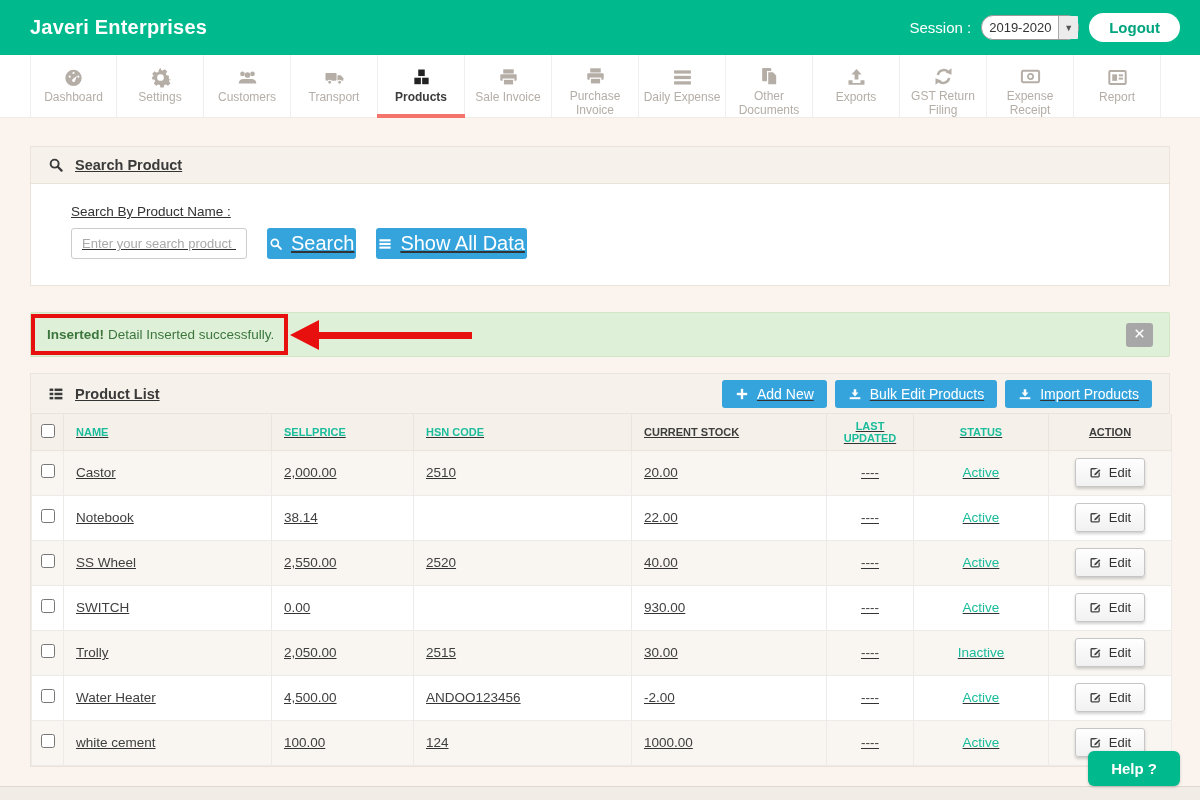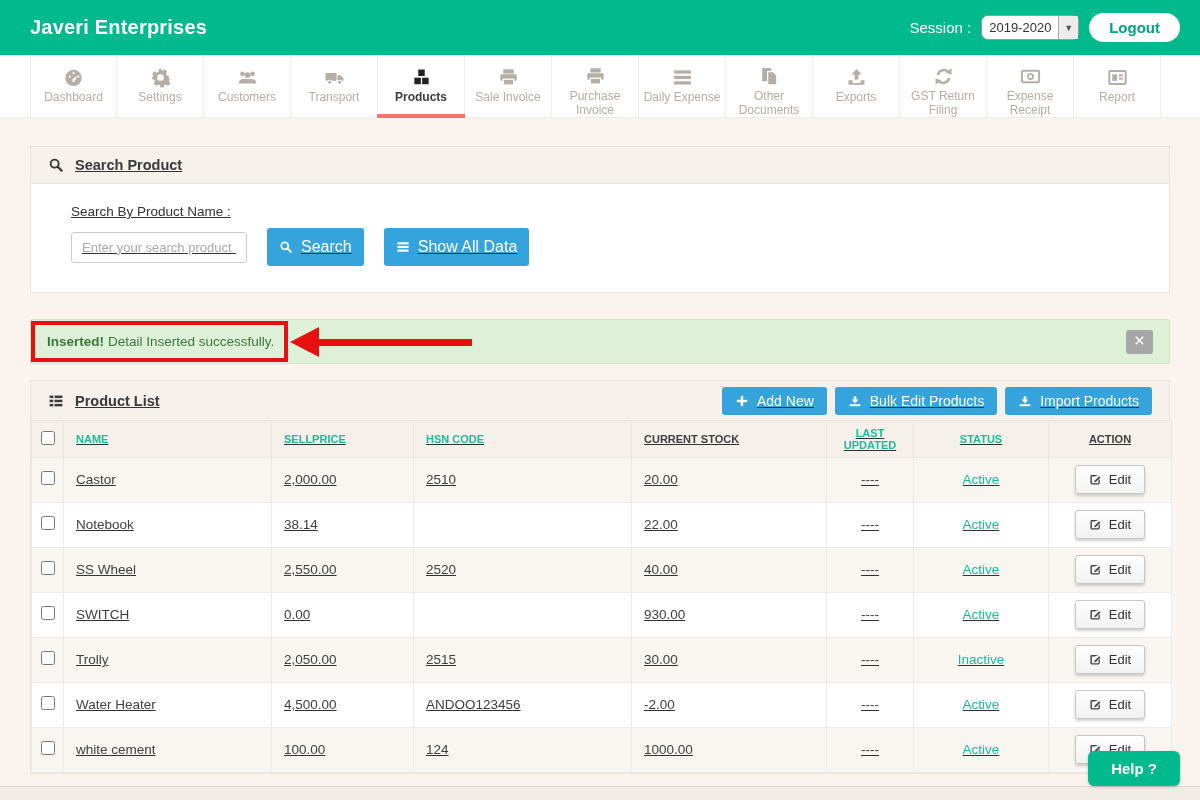--- a/index.html
+++ b/index.html
@@ -15,21 +15,21 @@
   .topbar {
     height:55px; background:var(--brand-green,#00b98d);
     display:flex; align-items:center; padding:0 20px 0 30px;
   }
   .brand { color:#fff; font-size:20px; font-weight:bold; letter-spacing:.2px; }
   .topbar-right { margin-left:auto; display:flex; align-items:center; gap:10px; }
   .session-label { color:#fff; font-size:15px; }
   .session-wrap { position:relative; }
   .session-select {
     appearance:none; -webkit-appearance:none;
-    width:98px; height:25px; border:1px solid #9a9a9a; border-radius:7px;
+    width:98px; height:25px; border:1px solid #9a9a9a; border-radius:12px;
     background:#fff; font-size:13px; color:#333; padding:0 7px 0 7px;
     font-family:"Liberation Sans", sans-serif;
   }
   .session-arrow {
     position:absolute; right:1px; top:1px; bottom:1px; width:20px;
     background:#ececec; border-left:1px solid #aaa; border-radius:0 1px 1px 0;
     display:flex; align-items:center; justify-content:center;
     font-size:9px; color:#555; pointer-events:none;
   }
   .logout-btn {
@@ -72,21 +72,21 @@
   .search-label { font-size:13.5px; color:#333; margin-bottom:9px; }
   .search-row { display:flex; align-items:center; gap:20px; }
   .search-input {
     width:176px; height:31px; border:1px solid #ccc; border-radius:3px;
     padding:0 10px; font-size:13px; color:#555;
     font-family:"Liberation Sans", sans-serif;
   }
   .search-input::placeholder { color:#a9a9a9; }
   .btn-blue {
     background:var(--accent-blue,#35a4dd); color:#fff; border:none; border-radius:3px;
-    height:38px; padding:0 12px; font-size:16px; cursor:pointer;
+    height:31px; padding:0 2px; font-size:20px; cursor:pointer;
     display:inline-flex; align-items:center; gap:8px;
     font-family:"Liberation Sans", sans-serif;
   }
   .btn-blue .icon svg { width:14px; height:14px; fill:#fff; display:block; }
   
   .alert {
     margin-top:26px; position:relative; height:45px;
     background:#dff0d8; border:1px solid #d2e6c3; border-radius:2px;
     display:flex; align-items:center; padding:0 16px;
     color:#3c763d; font-size:13.5px;

